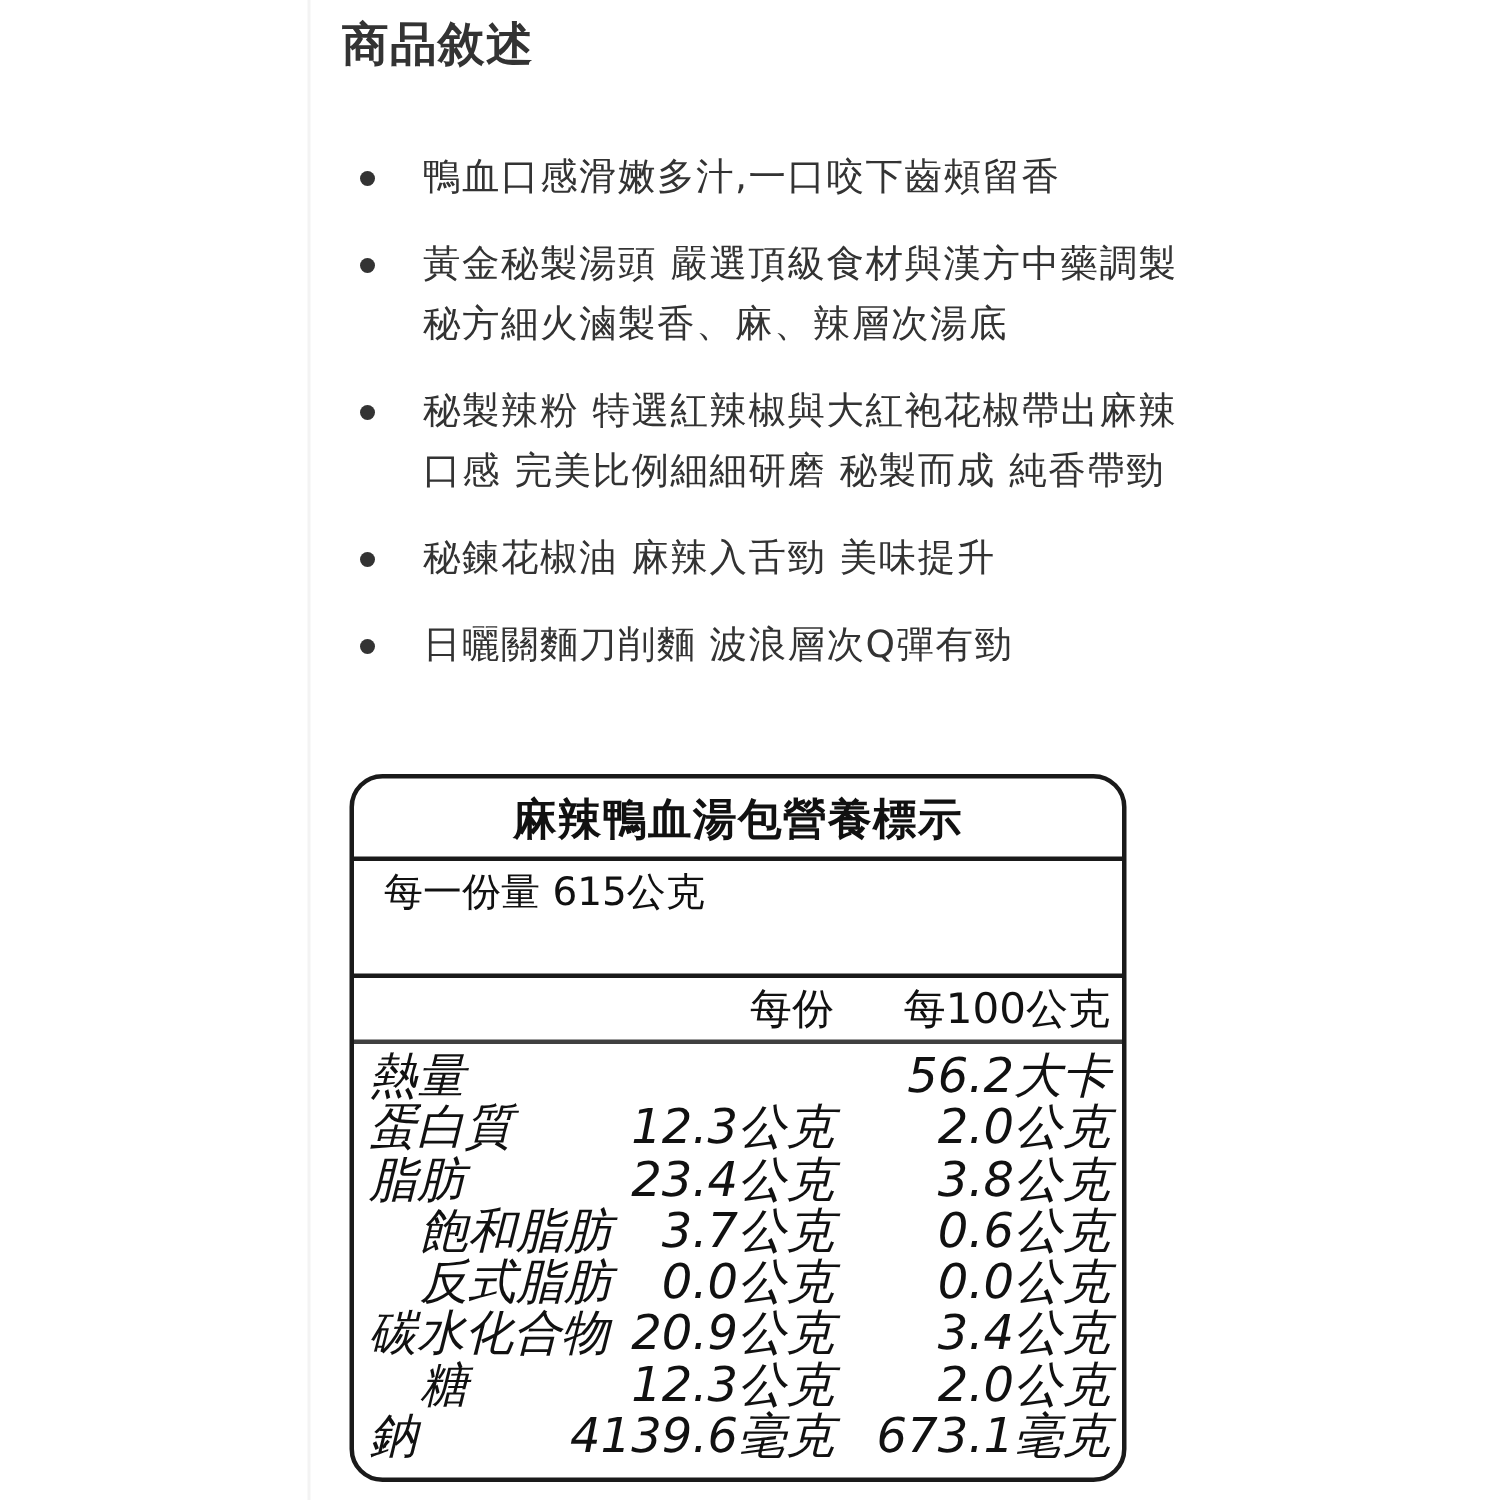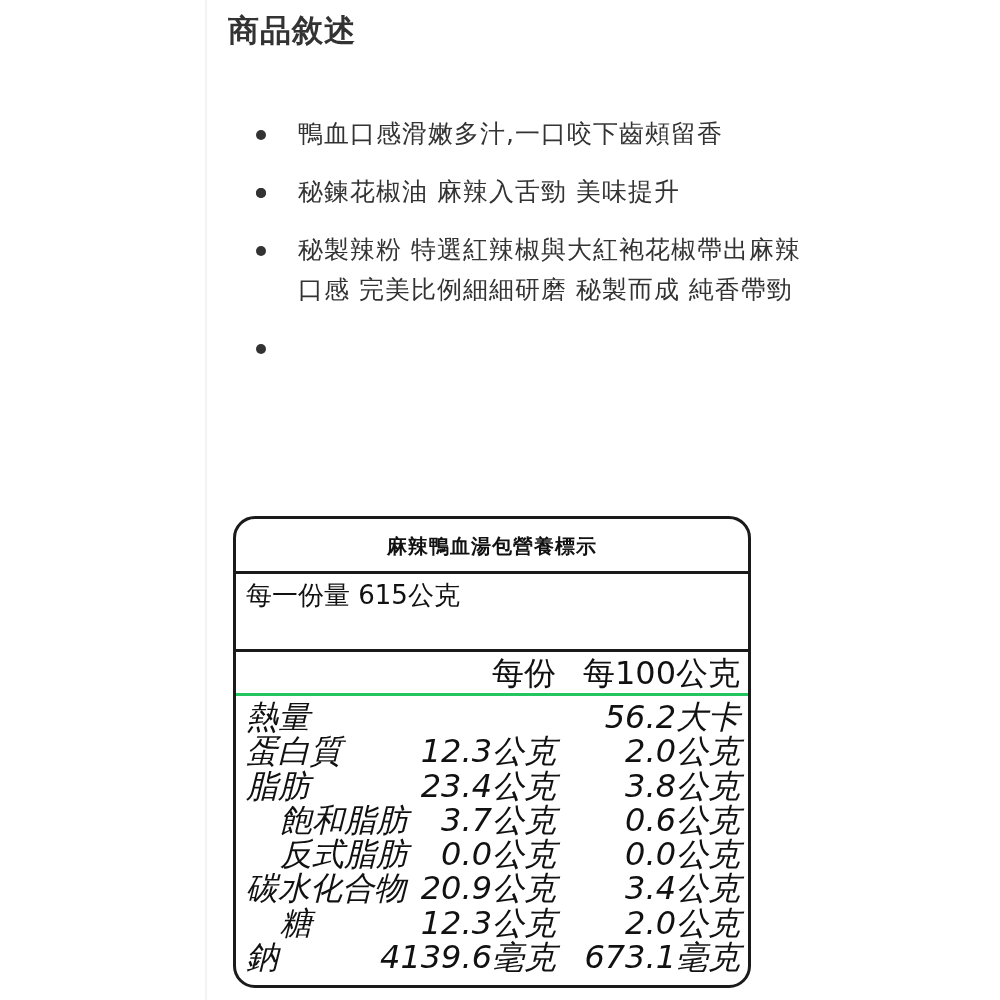--- a/index.html
+++ b/index.html
@@ -39,21 +39,21 @@
       font-size: 31px;
       font-weight: bold;
       color: #333333;
       letter-spacing: 1px;
       line-height: 44px;
     }
     .bullets {
       position: absolute;
       left: 0;
       top: 98px;
-      margin: 16px;
+      margin: 0;
       padding: 0;
       list-style: none;
       width: 600px;
     }
     .bullet-item {
       position: relative;
       padding-left: 75px;
       font-size: 25px;
       line-height: 40px;
       color: #333333;
@@ -80,42 +80,42 @@
       border-radius: 22px;
       box-sizing: border-box;
       color: #111111;
       font-family: "DejaVu Sans", "Liberation Sans", sans-serif;
       overflow: hidden;
     }
     .nutri-title {
       height: 52px;
       line-height: 54px;
       text-align: center;
-      font-size: 20px;
+      font-size: 29px;
       font-weight: bold;
       border-bottom: 3px solid #1a1a1a;
       letter-spacing: 1px;
     }
     .nutri-serving {
-      padding-left: 10px;
+      padding-left: 20px;
       border-bottom: 3px solid #1a1a1a;
       height: 78px;
       box-sizing: border-box;
       padding-top: 3px;
     }
     .serving-line {
       font-size: 26px;
       line-height: 36px;
       white-space: pre;
     }
     .nutri-header {
       height: 41px;
-      border-bottom: 3px solid #22c55e;
-      position: relative;
-      font-size: 32px;
+      border-bottom: 3px solid #404040;
+      position: relative;
+      font-size: 28px;
     }
     .col-a {
       position: absolute;
       right: 192px;
       text-align: right;
       white-space: nowrap;
     }
     .col-b {
       position: absolute;
       right: 8px;
@@ -154,31 +154,33 @@
 <div class="content">
   <h2 class="section-title">商品敘述</h2>
 
   <ul class="bullets">
     <li class="bullet-item">
       <span class="bullet-dot"></span>
       <span>鴨血口感滑嫩多汁,一口咬下齒頰留香</span>
     </li>
     <li class="bullet-item">
       <span class="bullet-dot"></span>
+      <span>黃金秘製湯頭 嚴選頂級食材與漢方中藥調製秘方細火滷製香、麻、辣層次湯底</span>
+    </li>
+    <li class="bullet-item">
+      <span class="bullet-dot"></span>
+      <span>秘製辣粉 特選紅辣椒與大紅袍花椒帶出麻辣口感 完美比例細細研磨 秘製而成 純香帶勁</span>
     </li>
     <li class="bullet-item">
       <span class="bullet-dot"></span>
       <span>秘鍊花椒油 麻辣入舌勁 美味提升</span>
     </li>
     <li class="bullet-item">
       <span class="bullet-dot"></span>
-      <span>秘製辣粉 特選紅辣椒與大紅袍花椒帶出麻辣口感 完美比例細細研磨 秘製而成 純香帶勁</span>
-    </li>
-    <li class="bullet-item">
-      <span class="bullet-dot"></span>
+      <span>日曬關麵刀削麵 波浪層次Q彈有勁</span>
     </li>
   </ul>
 </div>
 
 <div class="nutri">
   <div class="nutri-title">麻辣鴨血湯包營養標示</div>
 
   <div class="nutri-serving">
     <div class="serving-line">每一份量 615公克</div>
   </div>

